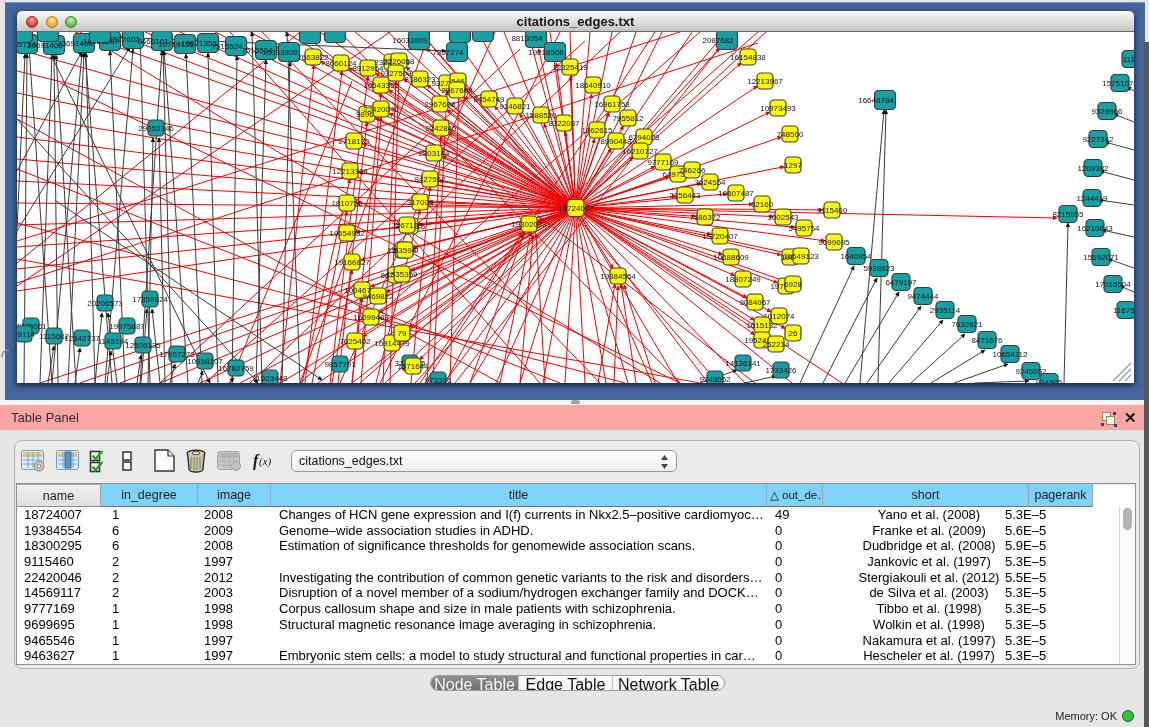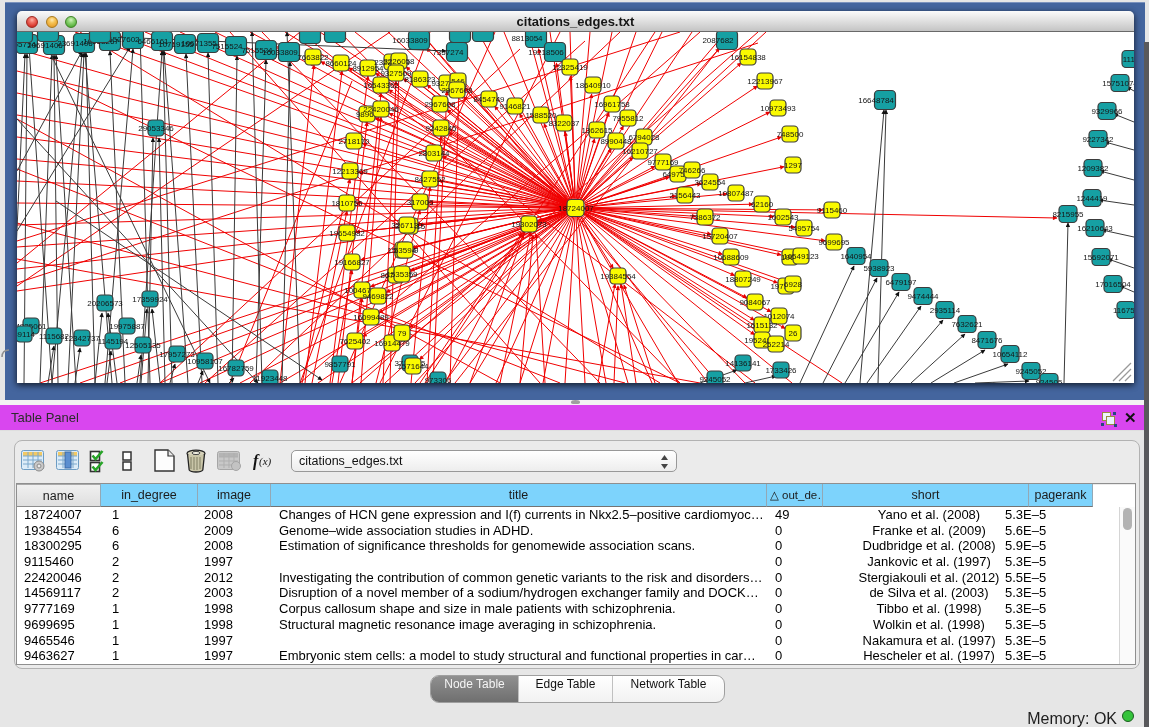--- a/index.html
+++ b/index.html
@@ -5,44 +5,44 @@
 .netframe{position:absolute;left:5px;top:2px;width:1140px;height:398px;background:#44659e;border-top:1px solid #7b92bd}
 .darkstrip{position:absolute;left:1144px;top:42px;width:5px;height:701px;background:#59595c}
 .macwin{position:absolute;left:12px;top:8px;width:1117px;height:372px;border-radius:5px 5px 0 0;box-shadow:-1px 2px 6px rgba(0,0,0,.5),1px 2px 6px rgba(0,0,0,.35)}
 .titlebar{position:absolute;left:0;top:0;width:100%;height:21px;border-radius:5px 5px 0 0;background:linear-gradient(#fbfbfb,#d2d2d2 75%,#c4c4c4);border-bottom:1px solid #696969}
 .title{position:absolute;left:0;top:0;width:100%;text-align:center;font-size:13px;line-height:21px;color:#161616;font-weight:bold}
 .tl{position:absolute;top:4.5px;width:12px;height:12px;border-radius:50%}
 .tl.r{left:9px;background:radial-gradient(circle at 50% 30%,#ffb3a8 0%,#f07468 30%,#d93a30 70%,#b5231c 100%);border:1px solid #9d2720}
 .tl.y{left:28.5px;background:radial-gradient(circle at 50% 30%,#ffe9b3 0%,#f6c456 35%,#e9a431 75%,#c88a1e 100%);border:1px solid #a8791f}
 .tl.g{left:48px;background:radial-gradient(circle at 50% 30%,#d2f3c0 0%,#8ed374 35%,#58b23e 75%,#3f9027 100%);border:1px solid #3f8327}
 .canvas{position:absolute;left:0;top:21px;width:1117px;height:351px;background:#fff;overflow:hidden}
-.tphead{position:absolute;left:0;top:405px;width:1144px;height:26px;background:#d946ef;border-bottom:1px solid #dedede}
+.tphead{position:absolute;left:0;top:405px;width:1144px;height:26px;background:#fca5a5;border-bottom:1px solid #dedede}
 .lightband{position:absolute;left:0;top:400px;width:1144px;height:5px;background:#f3f3f3}
 .tphead .t{position:absolute;left:11px;top:5px;font-size:13px;color:#2c2c2c}
 .closex{position:absolute;left:1124px;top:409px;font-size:15px;font-weight:bold;color:#111}
 .floatico{position:absolute;left:1101px;top:411px;width:16px;height:16px}
 .grip{position:absolute;left:571px;top:400px;width:9px;height:4px;background:#8a8a8a;border-radius:50% 50% 40% 40%;opacity:.8}
 .container{position:absolute;left:14px;top:440px;width:1126px;height:229px;background:#ebebeb;border:1px solid #b2b2b2;border-radius:8px}
 .ddown{position:absolute;left:291px;top:450px;width:386px;height:22px;background:linear-gradient(#ffffff,#ededed);border:1px solid #989898;border-radius:5px;font-size:12.5px;color:#111;line-height:20px;padding-left:7px}
 .dar{position:absolute;right:8px;top:3px;width:8px;height:16px}
 .thead{position:absolute;left:17px;top:484px;height:23px;font-size:12.5px;color:#1c1c1c}
 .th{position:absolute;top:0;height:23px;line-height:23px;text-align:center;background:#7dd3fc;border-right:1px solid #93a8b5;border-bottom:1px solid #737373;white-space:nowrap;overflow:hidden}
 .tbl{position:absolute;left:17px;top:507px;width:1118px;height:157px;background:#fff;font-size:13px;color:#000}
 .tr{position:relative;height:15.7px;line-height:15.7px;white-space:nowrap}
 .tr div{position:absolute;top:0;overflow:hidden}
 .c0{left:7px;width:92px} .c1{left:95px;width:80px} .c2{left:187px;width:70px}
 .c3{left:262px;width:492px} .c4{left:758px;width:52px} .c5{left:809px;width:206px;text-align:center} .c6{left:988px;width:100px}
 .vsb{position:absolute;left:1119px;top:507px;width:16px;height:157px;background:#fafafa;border-left:1px solid #d5d5d5}
 .vsb .th2{position:absolute;left:3px;top:1px;width:9px;height:22px;background:#b3b3b3;border-radius:5px}
-.tabs{position:absolute;left:430px;top:675px;height:28px;border:1px solid #9f9f9f;border-radius:9px;background:linear-gradient(#ffffff,#f2f2f2);font-size:12px;display:flex;overflow:hidden}
+.tabs{position:absolute;left:430px;top:675px;height:16px;border:1px solid #9f9f9f;border-radius:9px;background:linear-gradient(#ffffff,#f2f2f2);font-size:16px;display:flex;overflow:hidden}
 .tab{line-height:17px;color:#111;text-align:center}
 .tab.a{width:87px} .tab.mid{width:95px} .tab.c{width:111px}
 .tab.sel{background:linear-gradient(#909090,#6f6f6f);color:#f5f5f5}
 .tab.mid{border-left:1px solid #c0c0c0;border-right:1px solid #c0c0c0}
-.mem{position:absolute;right:32px;top:710px;font-size:16px;color:#1d1d1d}
+.mem{position:absolute;right:32px;top:710px;font-size:11px;color:#1d1d1d}
 .memdot{position:absolute;left:1122px;top:710px;width:12px;height:12px;border-radius:50%;background:#35c33b;border:1.5px solid #1c5c20}
 </style></head><body>
 <div class="netframe">
   <div class="macwin">
     <div class="titlebar">
         <div class="title">citations_edges.txt</div>
       <div class="tl r"></div>
         <div class="tl y"></div>
         <div class="tl g"></div>
     </div>

